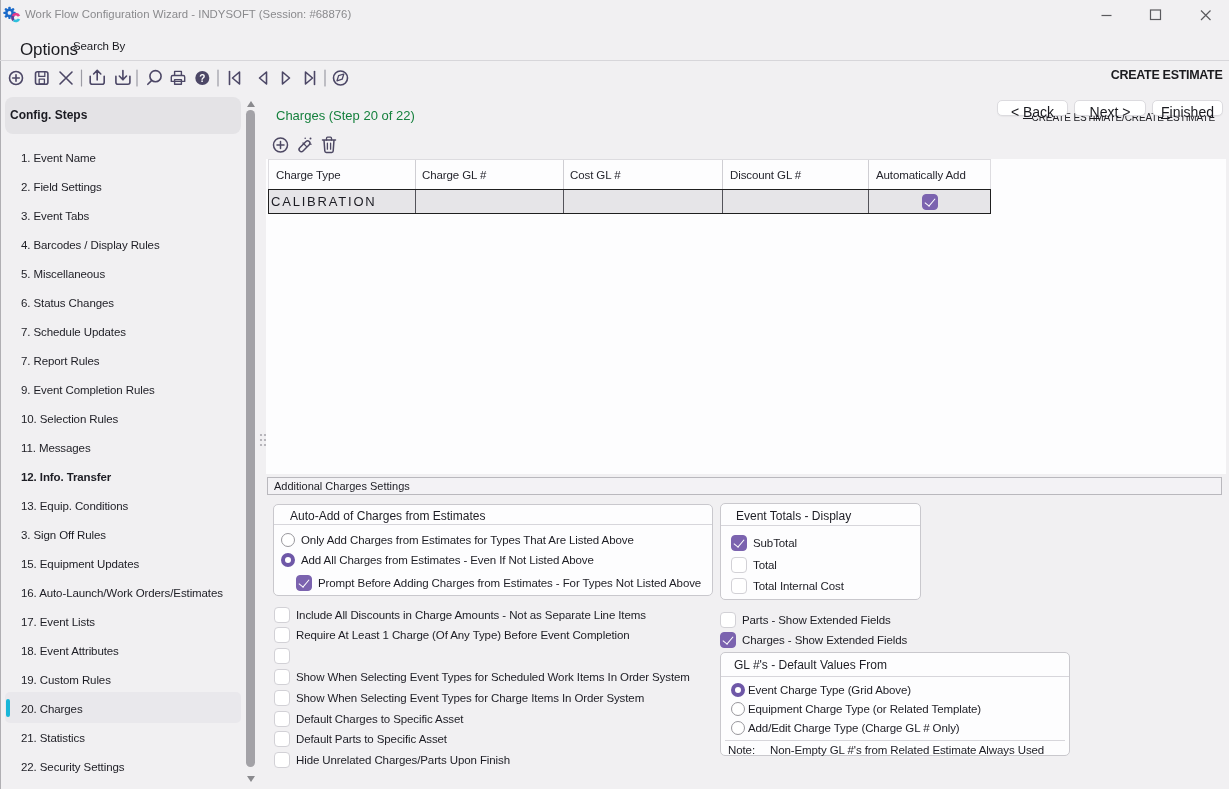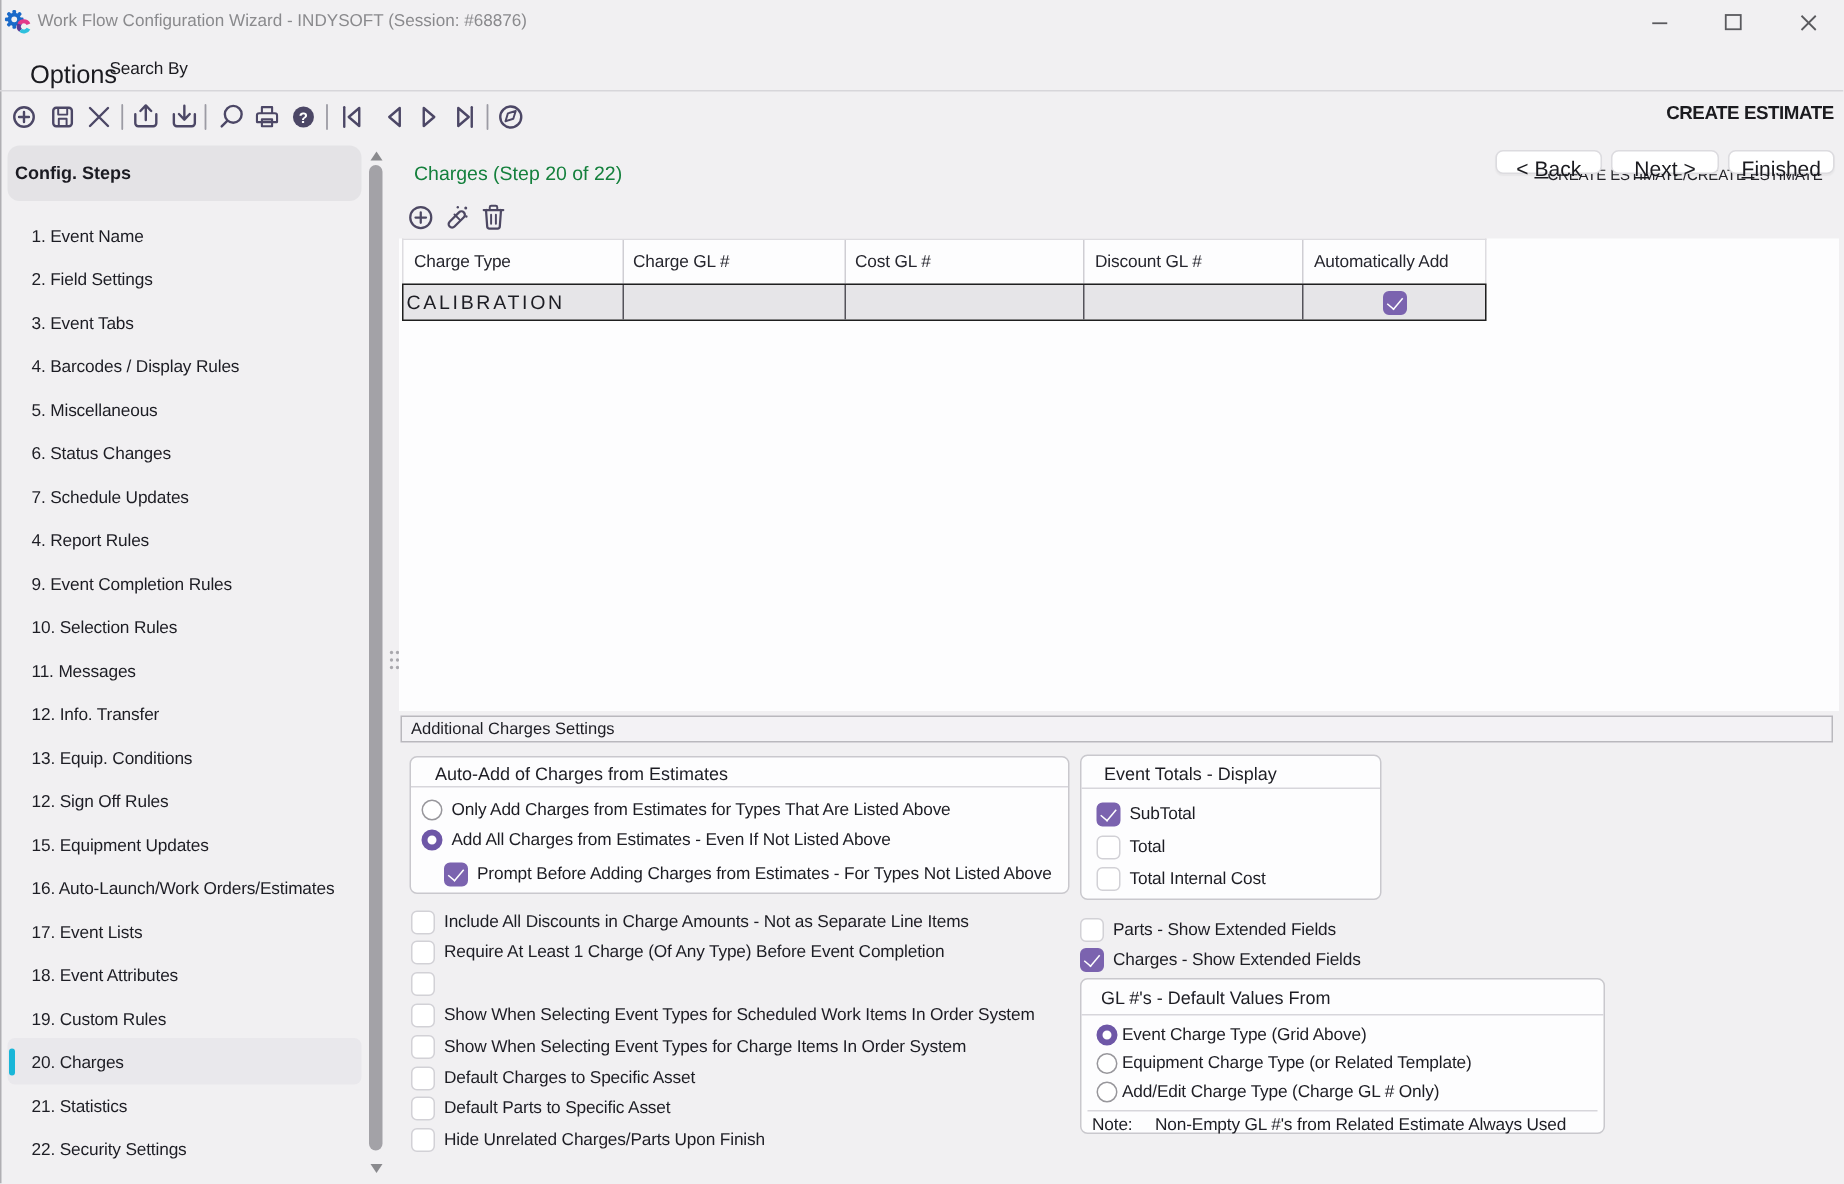--- a/index.html
+++ b/index.html
@@ -131,27 +131,27 @@
 <div class="abs" style="left:5px;top:692px;width:236px;height:31px;background:#e9e8ec;border-radius:5px;"></div>
 <div class="abs" style="left:6px;top:699px;width:4px;height:18px;background:#19b6d8;border-radius:2px;"></div>
 
 <div class="step" style="top:150px;">1. Event Name</div>
 <div class="step" style="top:179px;text-align:center;">2. Field Settings</div>
 <div class="step" style="top:208px;">3. Event Tabs</div>
 <div class="step" style="top:237px;">4. Barcodes / Display Rules</div>
 <div class="step" style="top:266px;">5. Miscellaneous</div>
 <div class="step" style="top:295px;">6. Status Changes</div>
 <div class="step" style="top:324px;">7. Schedule Updates</div>
-<div class="step" style="top:353px;">4. Report Rules</div>
+<div class="step" style="top:353px;">7. Report Rules</div>
 <div class="step" style="top:382px;">9. Event Completion Rules</div>
 <div class="step" style="top:411px;">10. Selection Rules</div>
 <div class="step" style="top:440px;">11. Messages</div>
-<div class="step" style="top:469px;">12. Info. Transfer</div>
+<div class="step" style="top:469px;font-weight:bold;">12. Info. Transfer</div>
 <div class="step" style="top:498px;">13. Equip. Conditions</div>
-<div class="step" style="top:527px;">12. Sign Off Rules</div>
+<div class="step" style="top:527px;">3. Sign Off Rules</div>
 <div class="step" style="top:556px;">15. Equipment Updates</div>
 <div class="step" style="top:585px;">16. Auto-Launch/Work Orders/Estimates</div>
 <div class="step" style="top:614px;">17. Event Lists</div>
 <div class="step" style="top:643px;">18. Event Attributes</div>
 <div class="step" style="top:672px;">19. Custom Rules</div>
 <div class="step" style="top:701px;">20. Charges</div>
 <div class="step" style="top:730px;">21. Statistics</div>
 <div class="step" style="top:759px;">22. Security Settings</div>
 
 <svg class="abs" style="left:244px;top:99px" width="14" height="10" viewBox="0 0 14 10">

